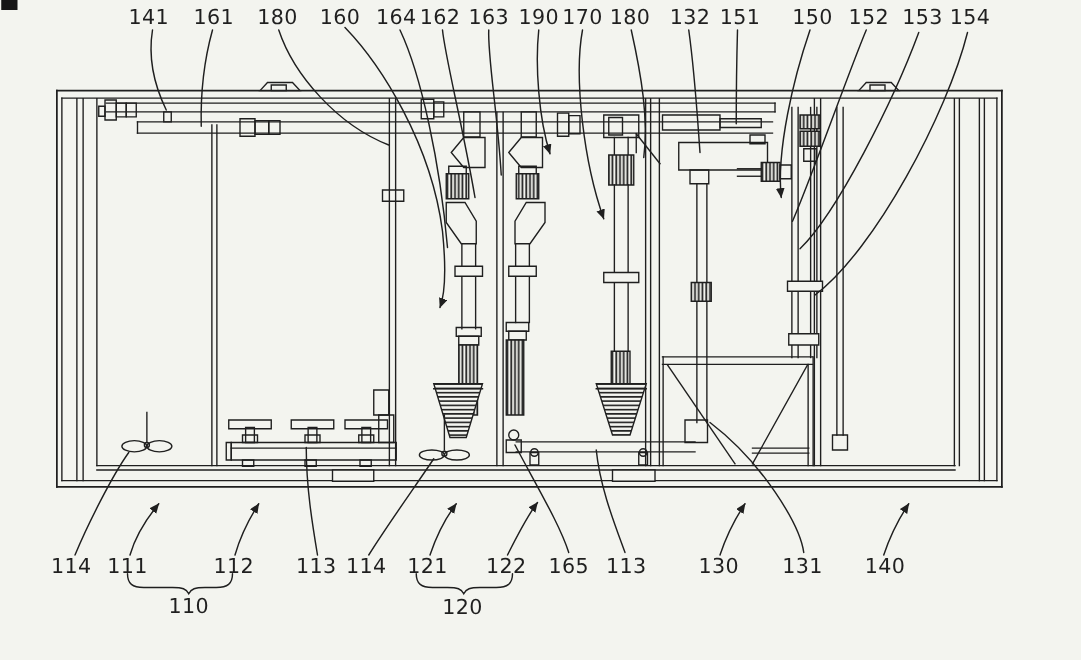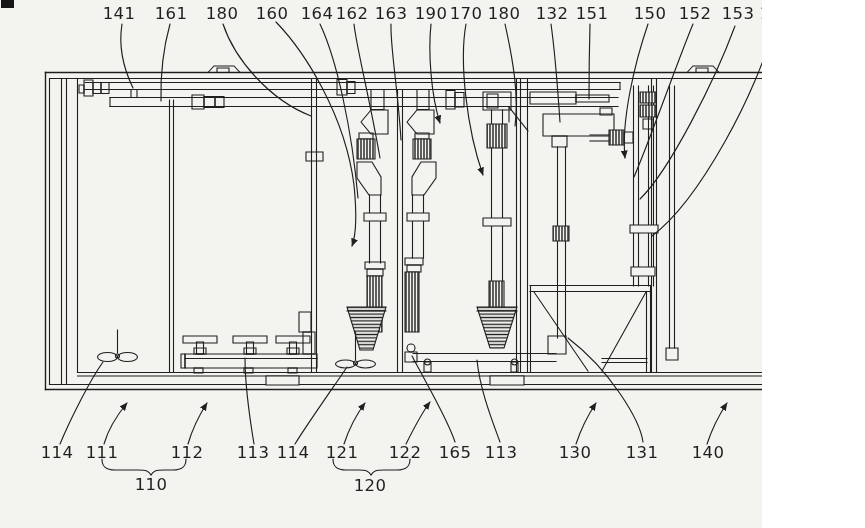--- a/index.html
+++ b/index.html
@@ -1,17 +1,17 @@
 <!DOCTYPE html>
 <html><head>
 <meta charset="utf-8">
 <style>
   html,body{margin:0;padding:0;}
   body{font-family:"DejaVu Sans", sans-serif;}
-  .stage{position:relative;width:762px;height:528px;overflow:hidden;}
+  .stage{position:relative;width:865px;height:528px;overflow:hidden;}
   svg{display:block;}
   svg *{vector-effect:non-scaling-stroke;}
   .ln{fill:none;stroke:#1f1f1f;stroke-width:1.1;stroke-linecap:square;}
   .ln2{fill:none;stroke:#1f1f1f;stroke-width:1.4;stroke-linecap:square;}
   .leader{fill:none;stroke:#1f1f1f;stroke-width:1.15;stroke-linecap:round;}
   .boxf{fill:#f3f4ef;stroke:#1f1f1f;stroke-width:1.1;}
   .reflabel{fill:#1f1f1f;stroke:none;font-family:"DejaVu Sans",sans-serif;font-size:16.5px;letter-spacing:.3px;}
 </style>
 </head>
 <body>

